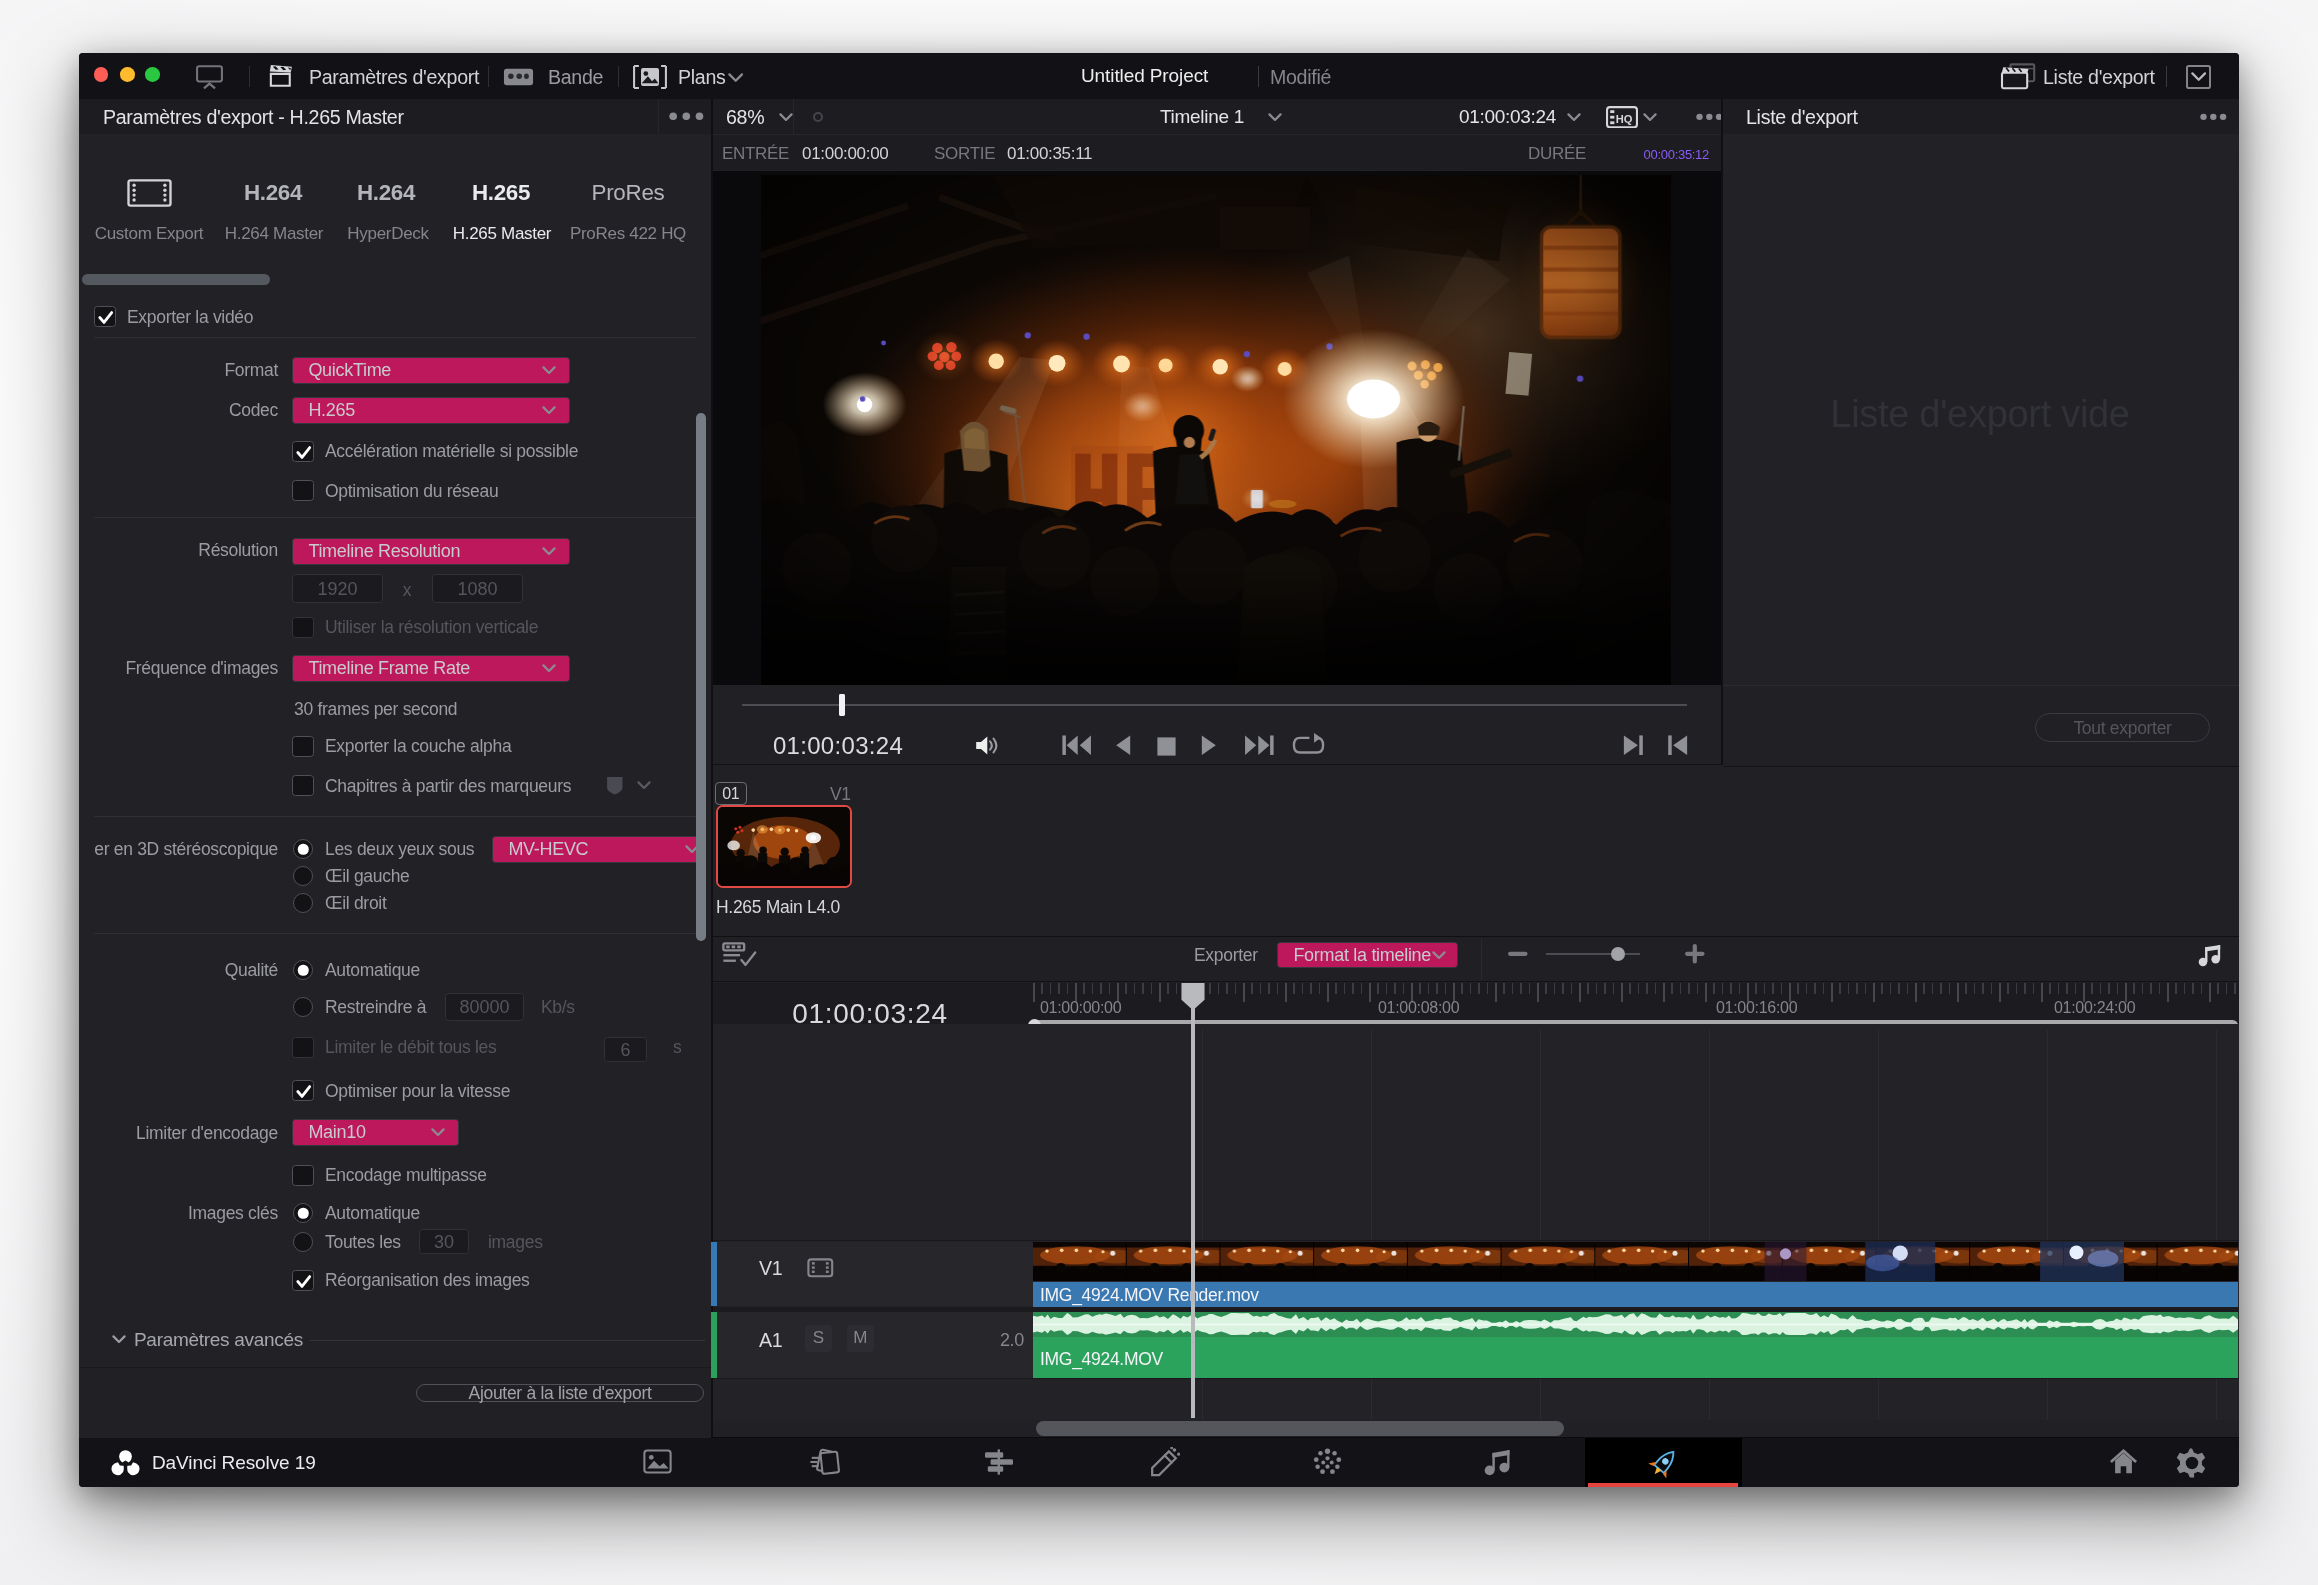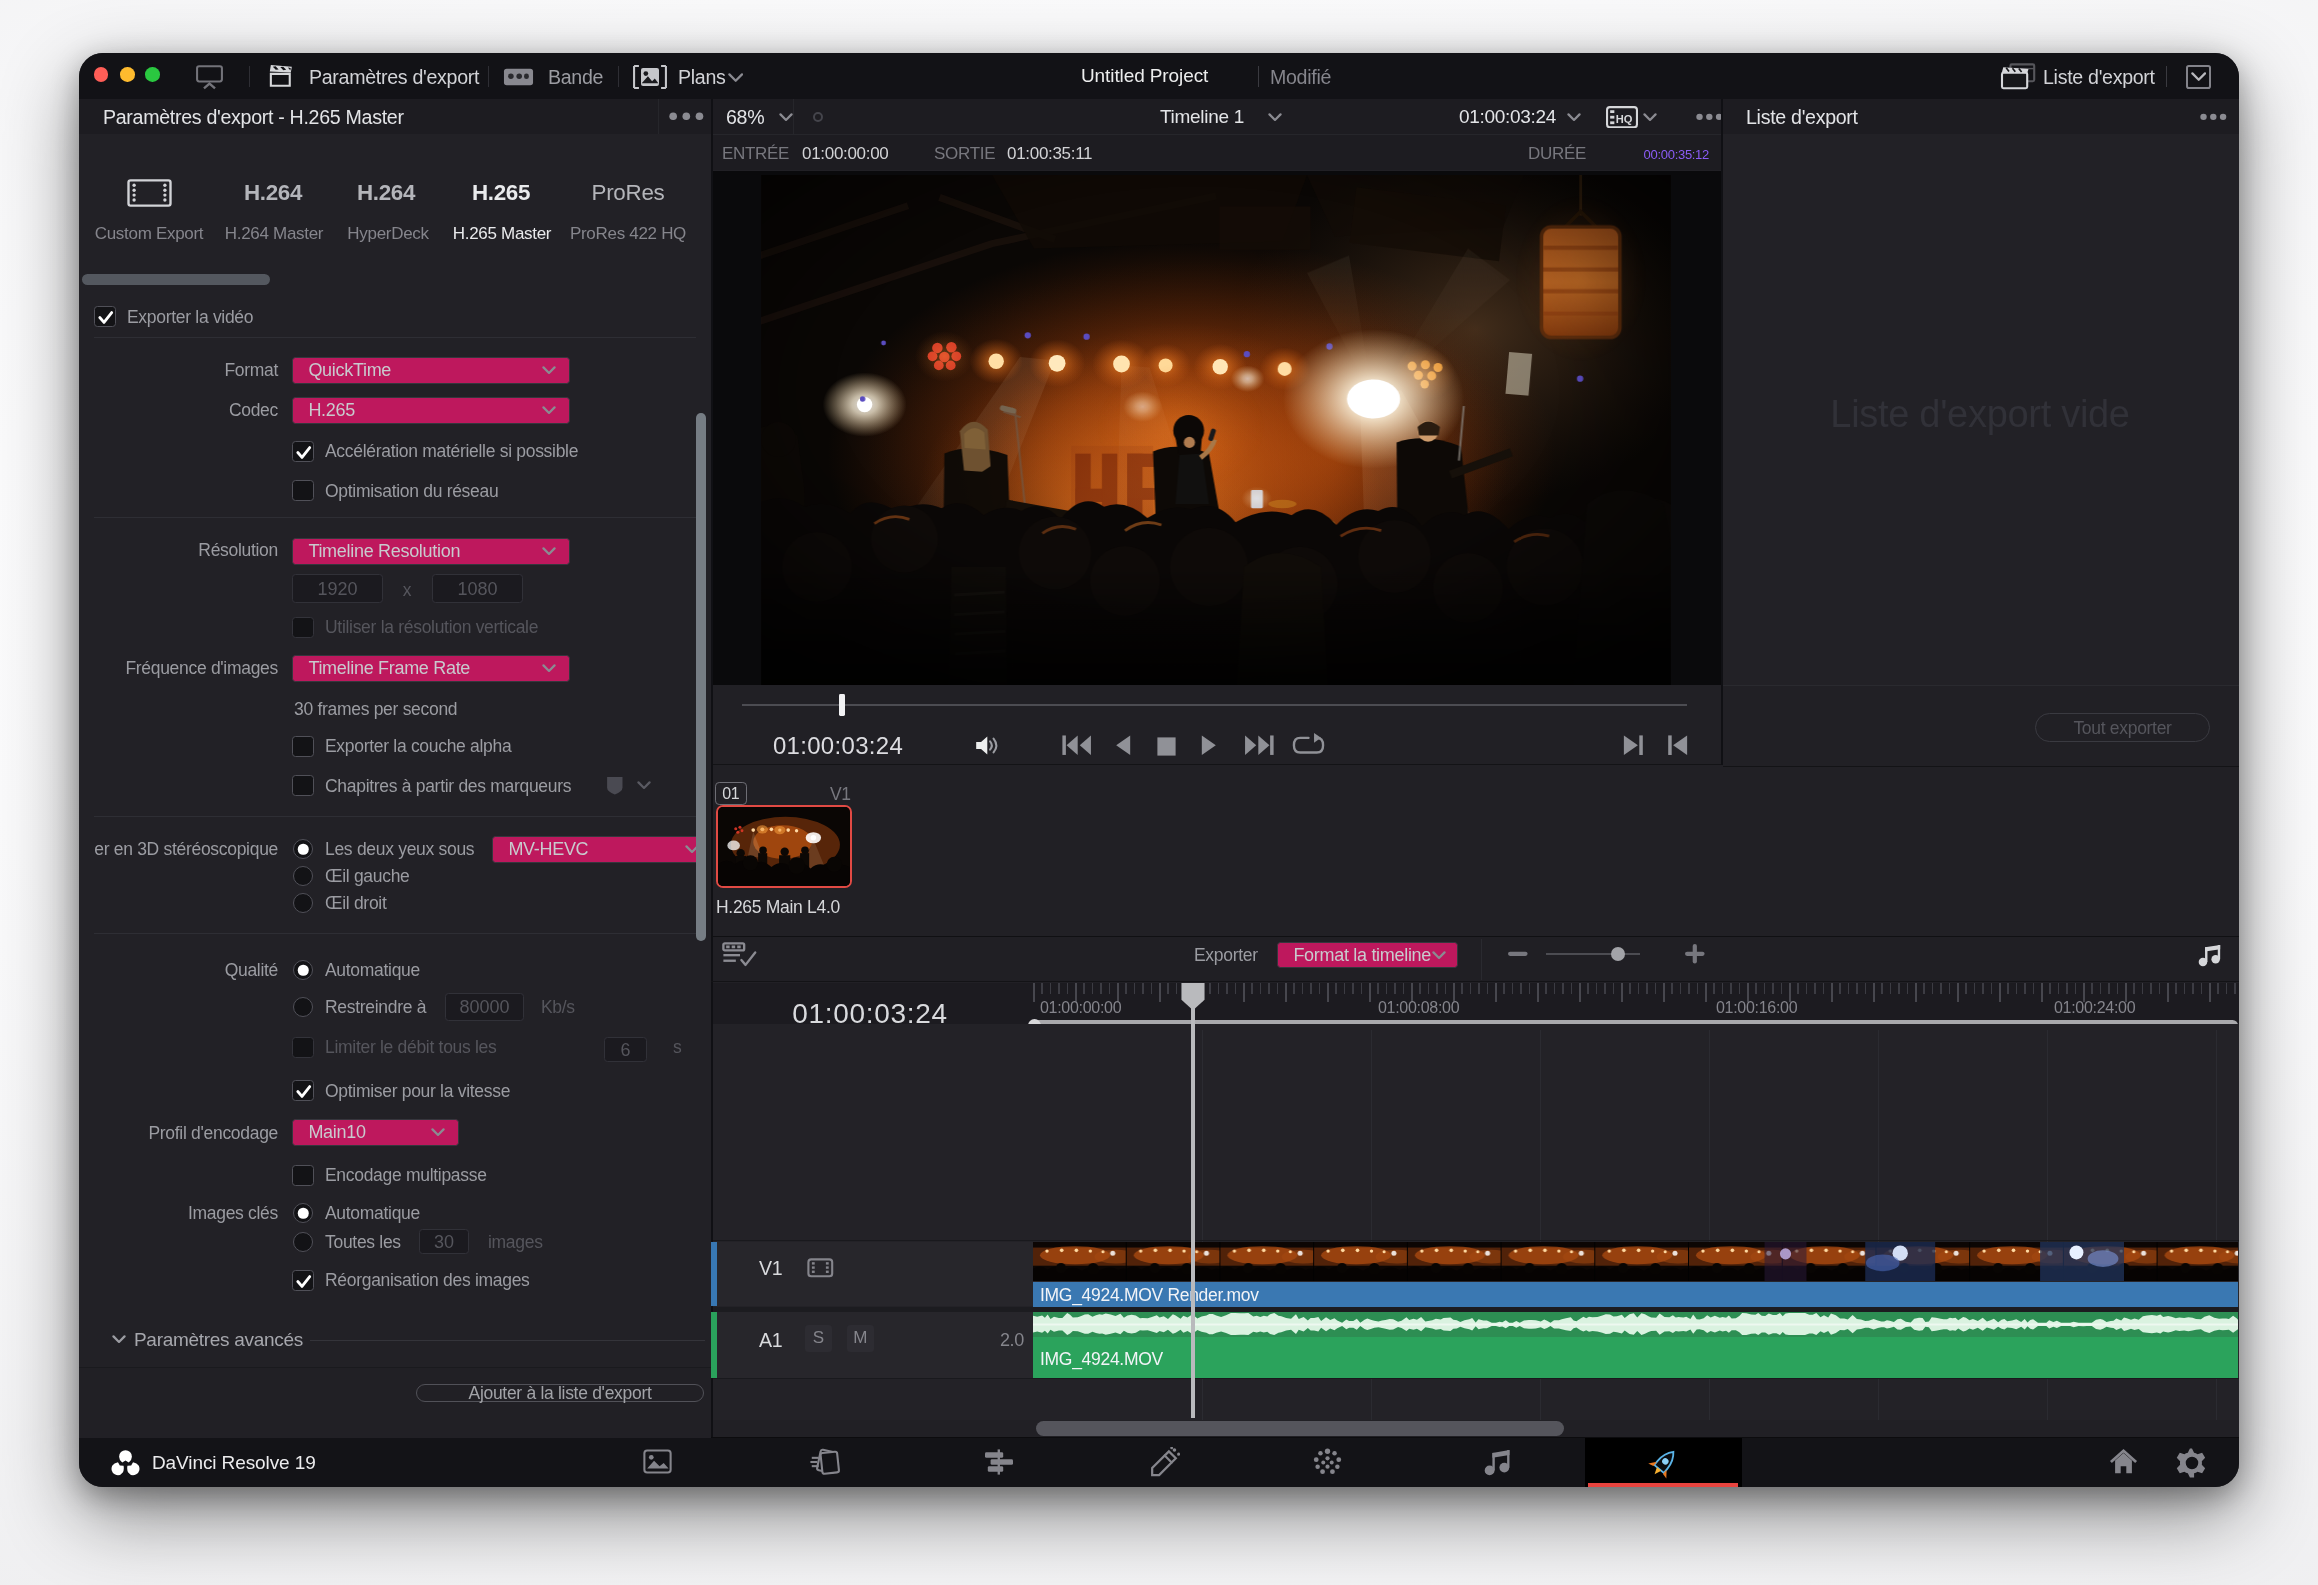--- a/index.html
+++ b/index.html
@@ -1,17 +1,17 @@
 <!DOCTYPE html>
 <html style="font-size:11.2px"><head><meta charset="utf-8">
 <style>
 *{margin:0;padding:0;box-sizing:border-box}
 html,body{width:2319px;height:1585px;overflow:hidden}
 body{background:radial-gradient(120% 90% at 50% 40%, #fbfbfc 40%, #e9e9eb 100%);font-family:"Liberation Sans",sans-serif;-webkit-font-smoothing:antialiased}
-#win{position:absolute;left:79px;top:53px;width:2160px;height:1434px;background:#212025;border-radius:24px;overflow:hidden;box-shadow:0 28px 77px rgba(0,0,0,.45),0 8.4px 28px rgba(0,0,0,.3)}
+#win{position:absolute;left:79px;top:53px;width:2160px;height:1434px;background:#212025;border-radius:4px;overflow:hidden;box-shadow:0 28px 77px rgba(0,0,0,.45),0 8.4px 28px rgba(0,0,0,.3)}
 .a{position:absolute}
 .tx{position:absolute;white-space:nowrap;font-size:17.5px;letter-spacing:-0.3px;color:#c9cace}
 .dim{color:#55555c}
 .b{font-weight:normal}
 .cen{transform:translateY(-50%)}
 .rgt{transform:translate(-100%,-50%)}
 .ctr{transform:translate(-50%,-50%)}
 .dd{position:absolute;background:#be185d;border:1.4px solid #36363d;border-radius:3.5px}
 .dd .v{position:absolute;left:15.4px;top:50%;transform:translateY(-50%);font-size:18px;letter-spacing:-0.3px;color:#c9cace;white-space:nowrap}
 .in{position:absolute;background:#1b1a1f;border:1.4px solid #313138;border-radius:3.5px;text-align:center;color:#55555c;font-size:18px}
@@ -807,21 +807,21 @@
 <div class="in" style="left:525px;top:984px;width:43px;height:25px">
       <span>6</span>
     </div>
 <div class="tx cen dim" style="left:594px;top:994px">s</div>
 <div class="cb" style="left:213px;top:1027px">
       <svg width="17.5" height="17" viewBox="0 0 25 24">
         <path d="M4 12 L10 19 L21 5" stroke="#fff" stroke-width="4" fill="none" stroke-linecap="round" stroke-linejoin="round"></path>
       </svg>
     </div>
 <div class="tx cen" style="left:246px;top:1038px;color:#9b9ca2">Optimiser pour la vitesse</div>
-<div class="tx rgt" style="left:199px;top:1080px;color:#9b9ca2">Profil d'encodage</div>
+<div class="tx rgt" style="left:199px;top:1080px;color:#9b9ca2">Limiter d'encodage</div>
 <div class="dd" style="left:213px;top:1066px;width:167px;height:26.6px">
       <span class="v">Main10</span>
       <svg style="position:absolute;right:12.6px;top:8.4px" width="14" height="9" viewBox="0 0 20 13">
         <path class="chev" d="M2 2 L10 10 L18 2"></path>
       </svg>
     </div>
 <div class="cb" style="left:213px;top:1112px"></div>
 <div class="tx cen" style="left:246px;top:1122px;color:#9b9ca2">Encodage multipasse</div>
 <div class="tx rgt" style="left:199px;top:1160px;color:#9b9ca2">Images clés</div>
 <div class="rad sel" style="left:214px;top:1150px"></div>

